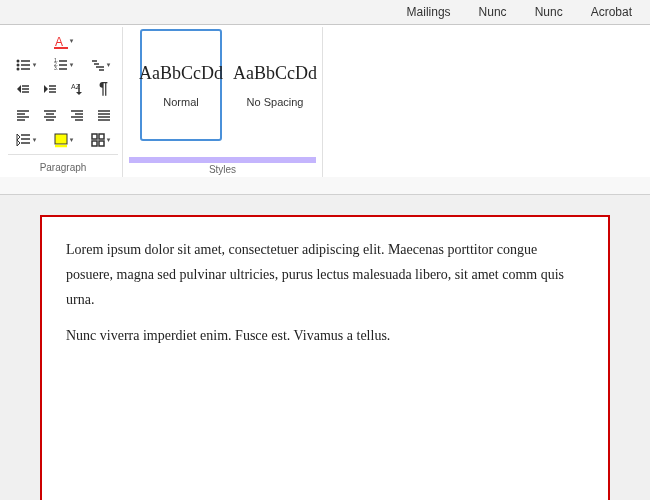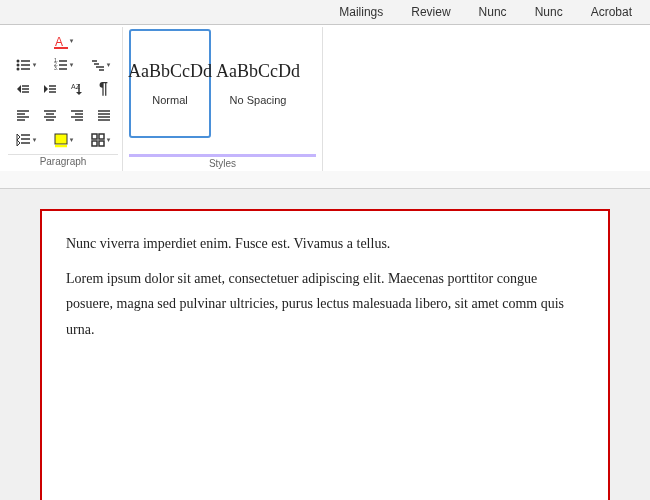--- a/index.html
+++ b/index.html
@@ -98,22 +98,23 @@
     .styles-group {
       display: flex;
       flex-direction: column;
       padding: 2px 6px;
       min-width: 200px;
       border-right: 1px solid #e0e0e0;
     }
     .styles-row {
       display: flex;
       flex: 1;
-      gap: 6px;
+      gap: 12px;
       align-items: stretch;
+      justify-content: flex-end;
     }
     .style-btn {
       display: flex;
       flex-direction: column;
       align-items: center;
       justify-content: center;
       width: 82px;
       min-height: 72px;
       border: 2px solid #4a90d9;
       border-radius: 3px;
@@ -173,21 +174,20 @@
     }
     .doc-page p {
       margin-bottom: 10px;
     }
   </style>
 </head>
 <body>
 
 <div class="tab-bar">
   <button class="tab-item">Mailings</button>
-  <button class="tab-item">Review</button>
   <button class="tab-item">Nunc</button>
   <button class="tab-item">Nunc</button>
   <button class="tab-item">Acrobat</button>
 </div>
 
 <div class="toolbar-section">
 
   <div class="tool-group">
 
     <div class="tool-row">
@@ -333,41 +333,41 @@
         <svg class="icon-svg" viewBox="0 0 16 16">
             <rect x="2" y="2" width="5" height="5" fill="none" stroke="#333" stroke-width="1.5"></rect>
             <rect x="9" y="2" width="5" height="5" fill="none" stroke="#333" stroke-width="1.5"></rect>
             <rect x="2" y="9" width="5" height="5" fill="none" stroke="#333" stroke-width="1.5"></rect>
             <rect x="9" y="9" width="5" height="5" fill="none" stroke="#333" stroke-width="1.5"></rect>
           </svg>
         <span class="dropdown-arrow">▾</span>
       </button>
     </div>
 
-    <div class="tool-group-label" style="display:flex;align-items:center;gap:4px;justify-content:center;width:100%;border-top:1px solid #e0e0e0;padding-top:1px;margin-top:2px;">Paragraph</div>
+    <div class="tool-group-label" style="display:flex;align-items:center;gap:4px;justify-content:center;width:100%;border-top:1px solid #e0e0e0;padding-top:7px;margin-top:2px;">Paragraph</div>
   </div>
 
   <div class="styles-group">
     <div class="styles-row">
 
       <button class="style-btn active">
         <span style="font-family:'Times New Roman',serif; font-size:18px; color:#222;">AaBbCcDd</span>
         <span class="style-label">Normal</span>
       </button>
 
       <button class="style-btn nospacing">
         <span style="font-family:'Times New Roman',serif; font-size:18px; color:#222;">AaBbCcDd</span>
         <span class="style-label">No Spacing</span>
       </button>
     </div>
-    <div class="styles-group-label" style="border-top:3px solid #c4b5fd;padding-top:1px;margin-top:16px;">Styles</div>
+    <div class="styles-group-label" style="border-top:6px solid #c4b5fd;padding-top:1px;margin-top:16px;">Styles</div>
   </div>
 
 </div>
 
 <div class="ruler-area"></div>
 
 <div class="doc-area">
   <div class="doc-page">
+    <p>Lorem ipsum dolor sit amet, consectetuer adipiscing elit. Maecenas porttitor congue posuere, magna sed pulvinar ultricies, purus lectus malesuada libero, sit amet comm quis urna.</p>
     <p>Nunc viverra imperdiet enim. Fusce est. Vivamus a tellus.</p>
-    <p>Lorem ipsum dolor sit amet, consectetuer adipiscing elit. Maecenas porttitor congue posuere, magna sed pulvinar ultricies, purus lectus malesuada libero, sit amet comm quis urna.</p>
   </div>
 </div>
 
 </body></html>

